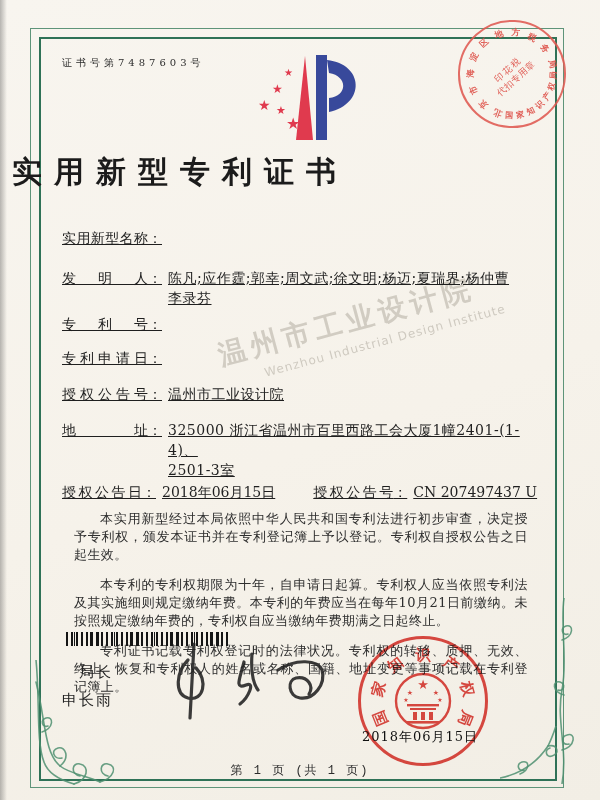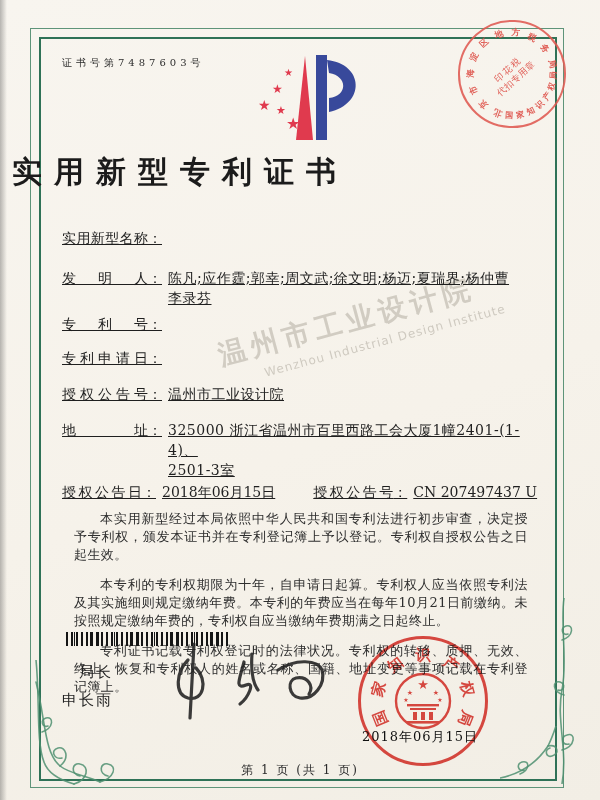--- a/index.html
+++ b/index.html
@@ -65,21 +65,21 @@
   .ring span{position:absolute;left:50%;top:50%;width:18px;height:18px;margin:-9px;
     display:flex;align-items:center;justify-content:center;transform-origin:center;}
   
   .watermark{position:absolute;left:228px;top:336px;width:400px;z-index:1;
     transform:rotate(-15deg);transform-origin:left bottom;color:#cbc6bc;}
   .watermark .cn{font-size:28px;letter-spacing:5px;font-weight:700;opacity:.85;}
   .watermark .en{font-size:12px;letter-spacing:1px;margin-top:2px;margin-left:40px;opacity:.9;
     font-family:"DejaVu Sans","Liberation Sans",sans-serif;}
   
   .page-footer{position:absolute;left:0;top:762px;width:100%;text-align:center;
-    font-size:12px;letter-spacing:2px;color:#2b2b2b;}
+    font-size:12px;letter-spacing:2px;color:#2b2b2b;font-family:Liberation Mono, monospace;}
   
   .orn{position:absolute;z-index:1;}
   .orn path{stroke:#4e8f70;fill:none;stroke-width:1.6;stroke-linecap:round;opacity:.85;}
 </style>
 </head>
 <body>
 
 <div id="page">
 
   <div class="frame-outer"></div>

